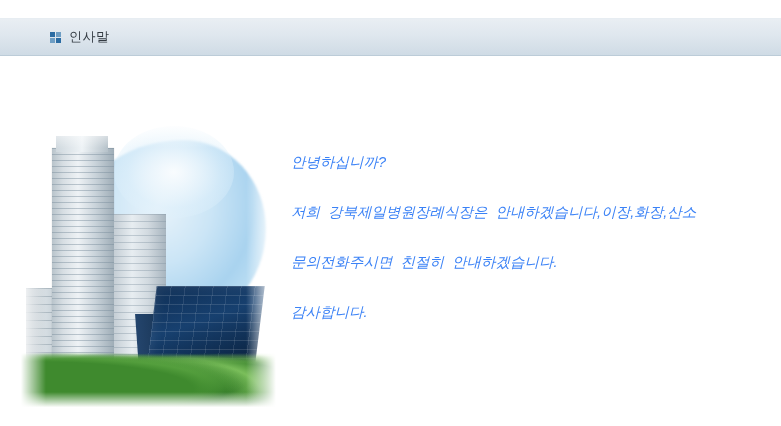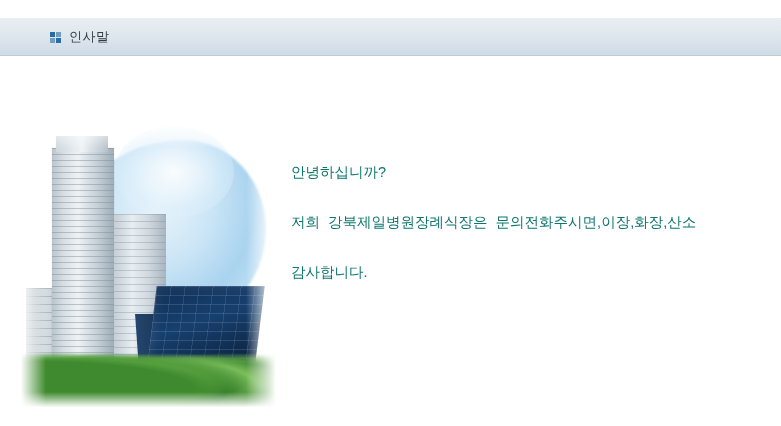--- a/index.html
+++ b/index.html
@@ -200,25 +200,26 @@
   .img-fade-left {
     position: absolute;
     left: 0; top: 0;
     width: 28px; height: 290px;
     background: linear-gradient(to left, rgba(255,255,255,0), #ffffff 90%);
   }
   
   .body-text {
     position: absolute;
     left: 291px;
-    top: 158px;
+    top: 148px;
     width: 420px;
     font-size: 14.5px;
-    color: #0f766e;
+    color: #3b82f6;
     line-height: 28px;
+    font-style: italic;
   }
   .para {
     margin: 0 0 22px 0;
   }
   .para:last-child {
     margin-bottom: 0;
   }
   .para div {
     white-space: pre-wrap;
   }
@@ -252,20 +253,23 @@
     <div class="img-fade-left"></div>
     <div class="img-fade-top"></div>
     <div class="img-fade-right"></div>
   </div>
 
   <div class="body-text">
     <div class="para">
       <div>안녕하십니까?</div>
     </div>
     <div class="para">
-      <div>저희  강북제일병원장례식장은  문의전화주시면,이장,화장,산소</div>
+      <div>저희  강북제일병원장례식장은  안내하겠습니다,이장,화장,산소</div>
+    </div>
+    <div class="para">
+      <div>문의전화주시면  친절히  안내하겠습니다.</div>
     </div>
     <div class="para">
       <div>감사합니다.</div>
     </div>
   </div>
 
 </div>
 
 </body></html>

